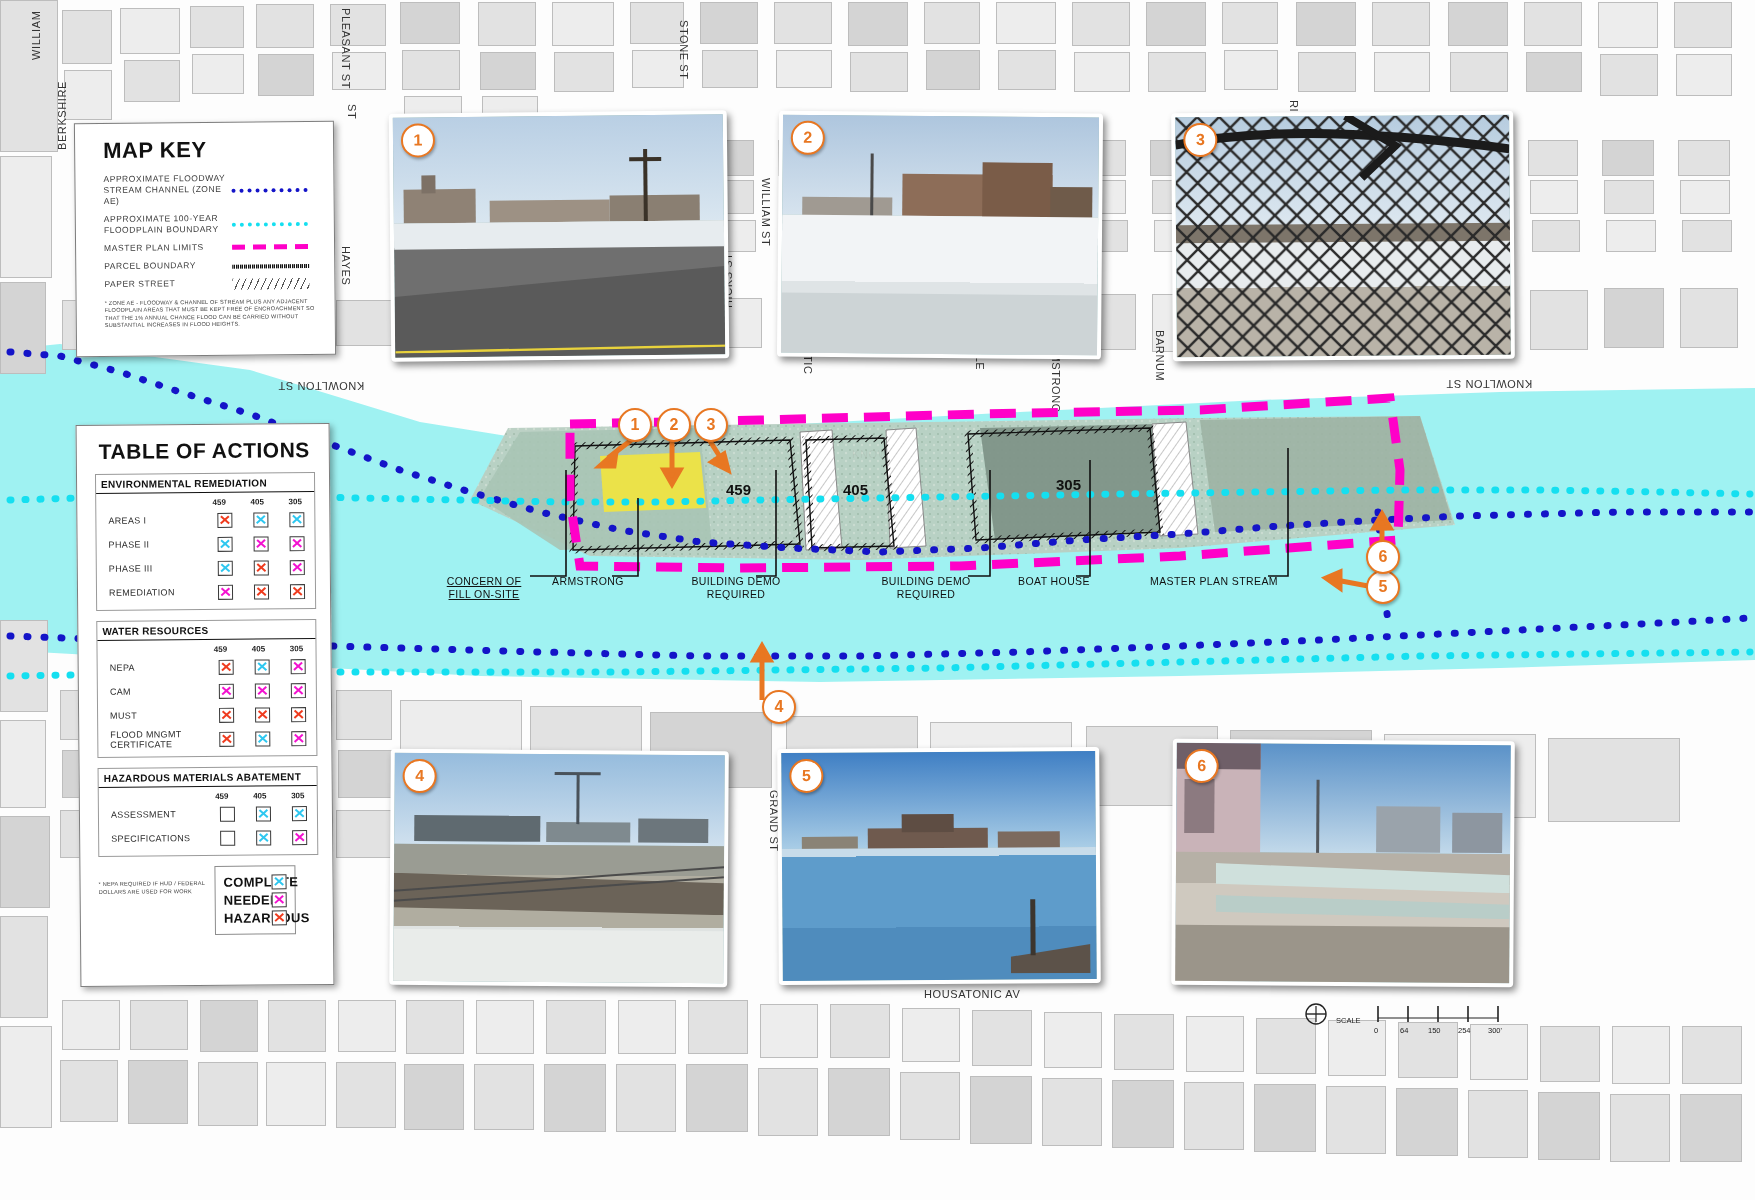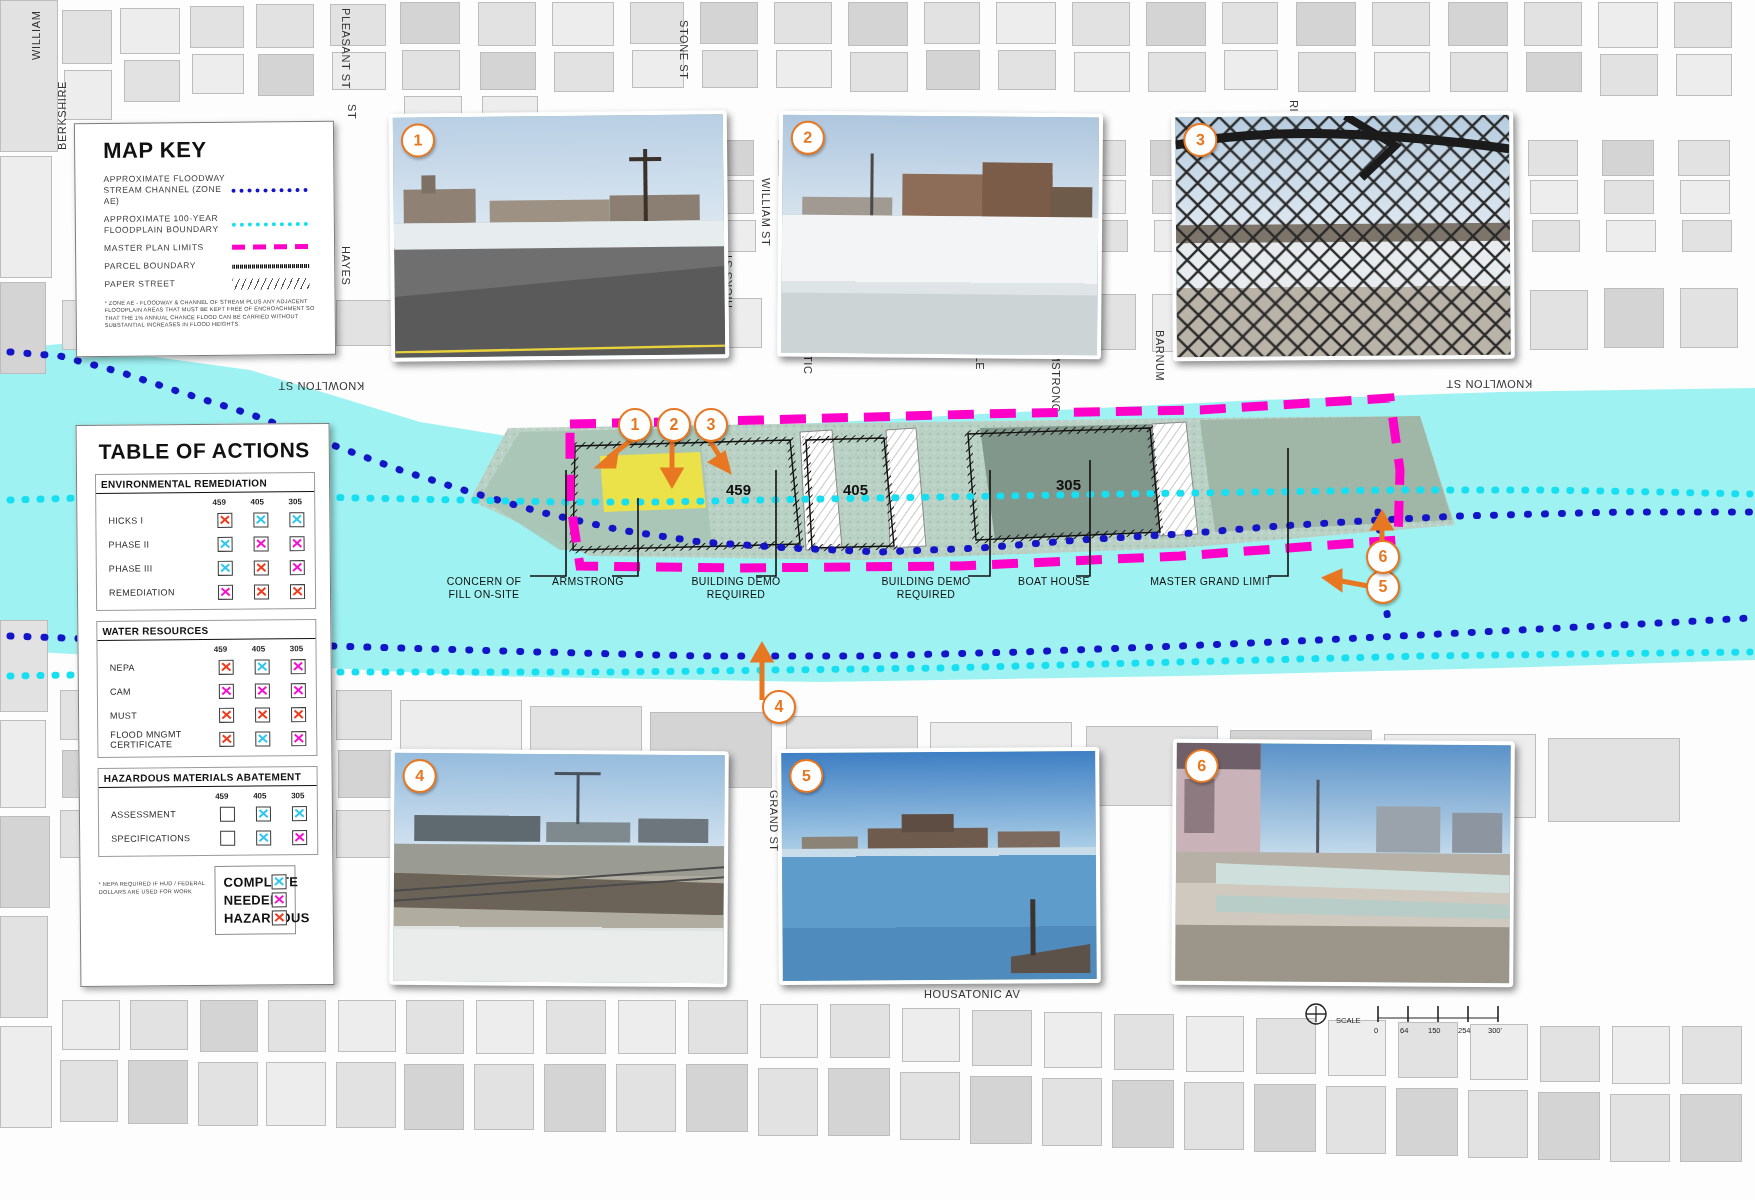--- a/index.html
+++ b/index.html
@@ -409,29 +409,29 @@
   <g stroke="#111" stroke-width="1.6" fill="none">
     <path d="M 566 470 L 566 576 L 530 576"></path>
     <path d="M 638 498 L 638 576 L 612 576"></path>
     <path d="M 776 470 L 776 576 L 756 576"></path>
     <path d="M 990 470 L 990 576 L 968 576"></path>
     <path d="M 1090 460 L 1090 576 L 1076 576"></path>
     <path d="M 1288 448 L 1288 576 L 1268 576"></path>
   </g>
 </svg>
 
-<div class="mlabel" style="left:430px;top:575px;width:108px;white-space:pre-line;">CONCERN OF
+<div class="mlabel" style="left:430px;top:575px;width:108px;white-space:pre-line;text-decoration:underline;">CONCERN OF
 FILL ON-SITE</div>
 <div class="mlabel" style="left:552px;top:575px;width:62px;">ARMSTRONG</div>
 <div class="mlabel" style="left:686px;top:575px;width:100px;white-space:pre-line;">BUILDING DEMO
 REQUIRED</div>
 <div class="mlabel" style="left:876px;top:575px;width:100px;white-space:pre-line;">BUILDING DEMO
 REQUIRED</div>
 <div class="mlabel" style="left:1014px;top:575px;width:80px;">BOAT HOUSE</div>
-<div class="mlabel" style="left:1150px;top:575px;width:122px;">MASTER GRAND LIMIT</div>
+<div class="mlabel" style="left:1150px;top:575px;width:122px;">MASTER PLAN STREAM</div>
 
 <div class="parcelnum" style="left:726px;top:481px;">459</div>
 <div class="parcelnum" style="left:843px;top:481px;">405</div>
 <div class="parcelnum" style="left:1056px;top:476px;">305</div>
 
 <div class="badge" style="left:618px;top:408px;">1</div>
 <div class="badge" style="left:657px;top:408px;">2</div>
 <div class="badge" style="left:694px;top:408px;">3</div>
 <div class="badge" style="left:762px;top:690px;">4</div>
 <div class="badge" style="left:1366px;top:570px;">5</div>
@@ -508,21 +508,21 @@
   <div class="ta-block">
     <div class="ta-head">ENVIRONMENTAL REMEDIATION</div>
     <div class="ta-grid">
       <div class="ta-colhdr">
         <span class="sp"></span>
         <span class="c">459</span>
         <span class="c">405</span>
         <span class="c">305</span>
       </div>
       <div class="ta-row">
-        <div class="lab">HICKS I</div>
+        <div class="lab">AREAS I</div>
         <div class="cell">
             <span class="cb x red"></span>
           </div>
         <div class="cell">
             <span class="cb x cyan"></span>
           </div>
         <div class="cell">
             <span class="cb x cyan"></span>
           </div>
       </div>

